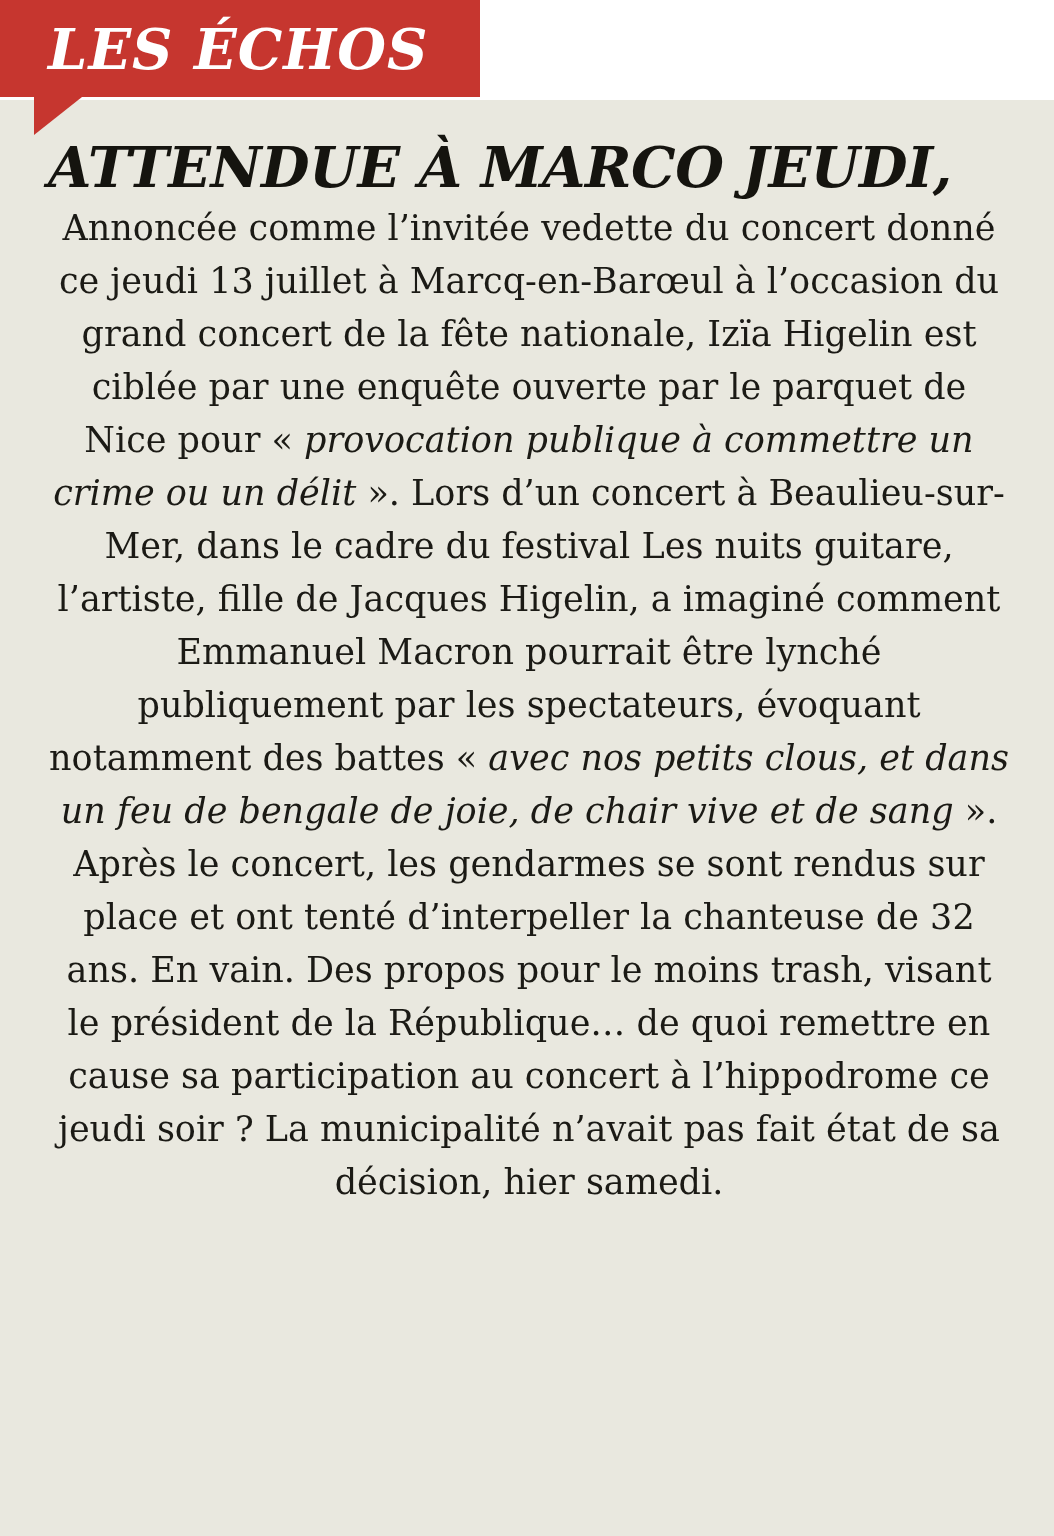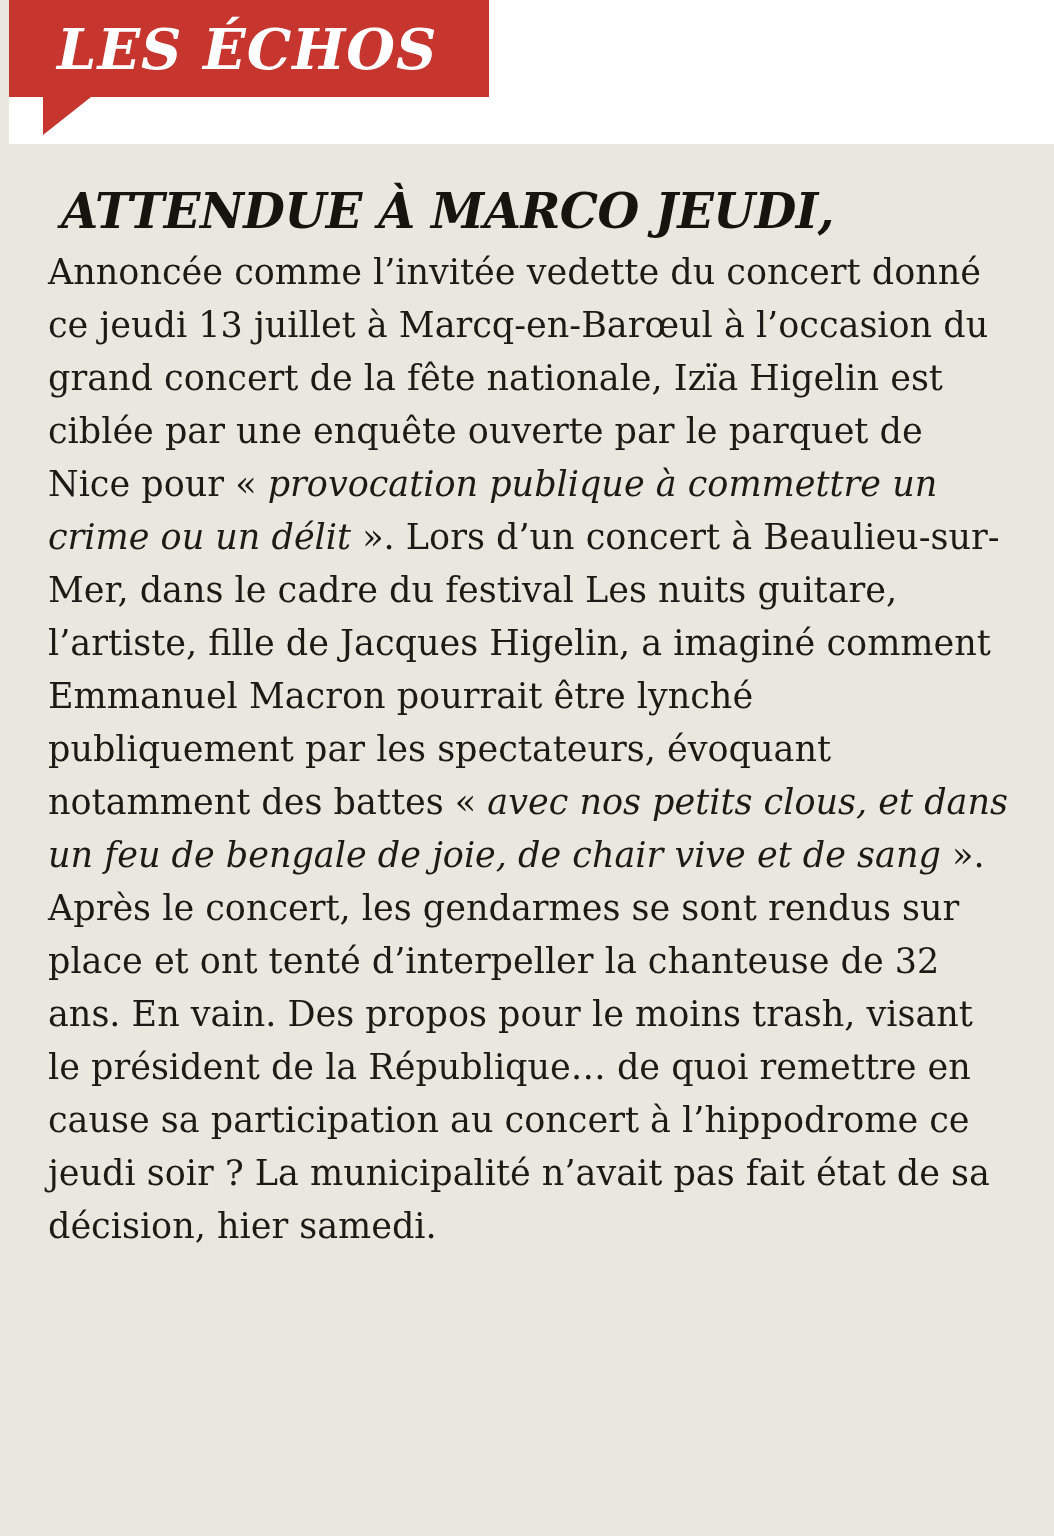--- a/index.html
+++ b/index.html
@@ -11,22 +11,21 @@
     height: 1536px;
     background: #e9e8df;
     font-family: "DejaVu Serif", "Liberation Serif", serif;
     overflow: hidden;
     position: relative;
   }
 
   
   .masthead-wrap {
     position: relative;
-    height: 144px;
-    margin-left: 9px;
+    height: 100px;
   }
   .masthead-bg {
     position: absolute;
     top: 0;
     left: 0;
     width: 100%;
     height: 100%;
     background: #ffffff;
   }
   .masthead-flag {
@@ -63,38 +62,38 @@
 
   
   .article {
     padding: 0 44px 0 48px;
     box-sizing: border-box;
   }
   .headline {
     font-family: "DejaVu Serif", "Liberation Serif", serif;
     font-weight: bold;
     font-style: italic;
-    font-size: 48px;
+    font-size: 56px;
     line-height: 50px;
     letter-spacing: -0.5px;
     color: #15140f;
-    margin: 42px 0 10px 13px;
+    margin: 42px 0 10px 0;
     text-transform: uppercase;
   }
   .headline .hl-line {
     display: block;
     white-space: nowrap;
   }
 
   .body-text {
     font-family: "DejaVu Serif", "Liberation Serif", serif;
     font-size: 35px;
     line-height: 53px;
     color: #1b1a15;
-    text-align: left;
+    text-align: center;
     margin: 0;
   }
   .body-text em {
     font-style: italic;
   }
 </style>
 </head>
 <body>
 
 <div class="masthead-wrap">

